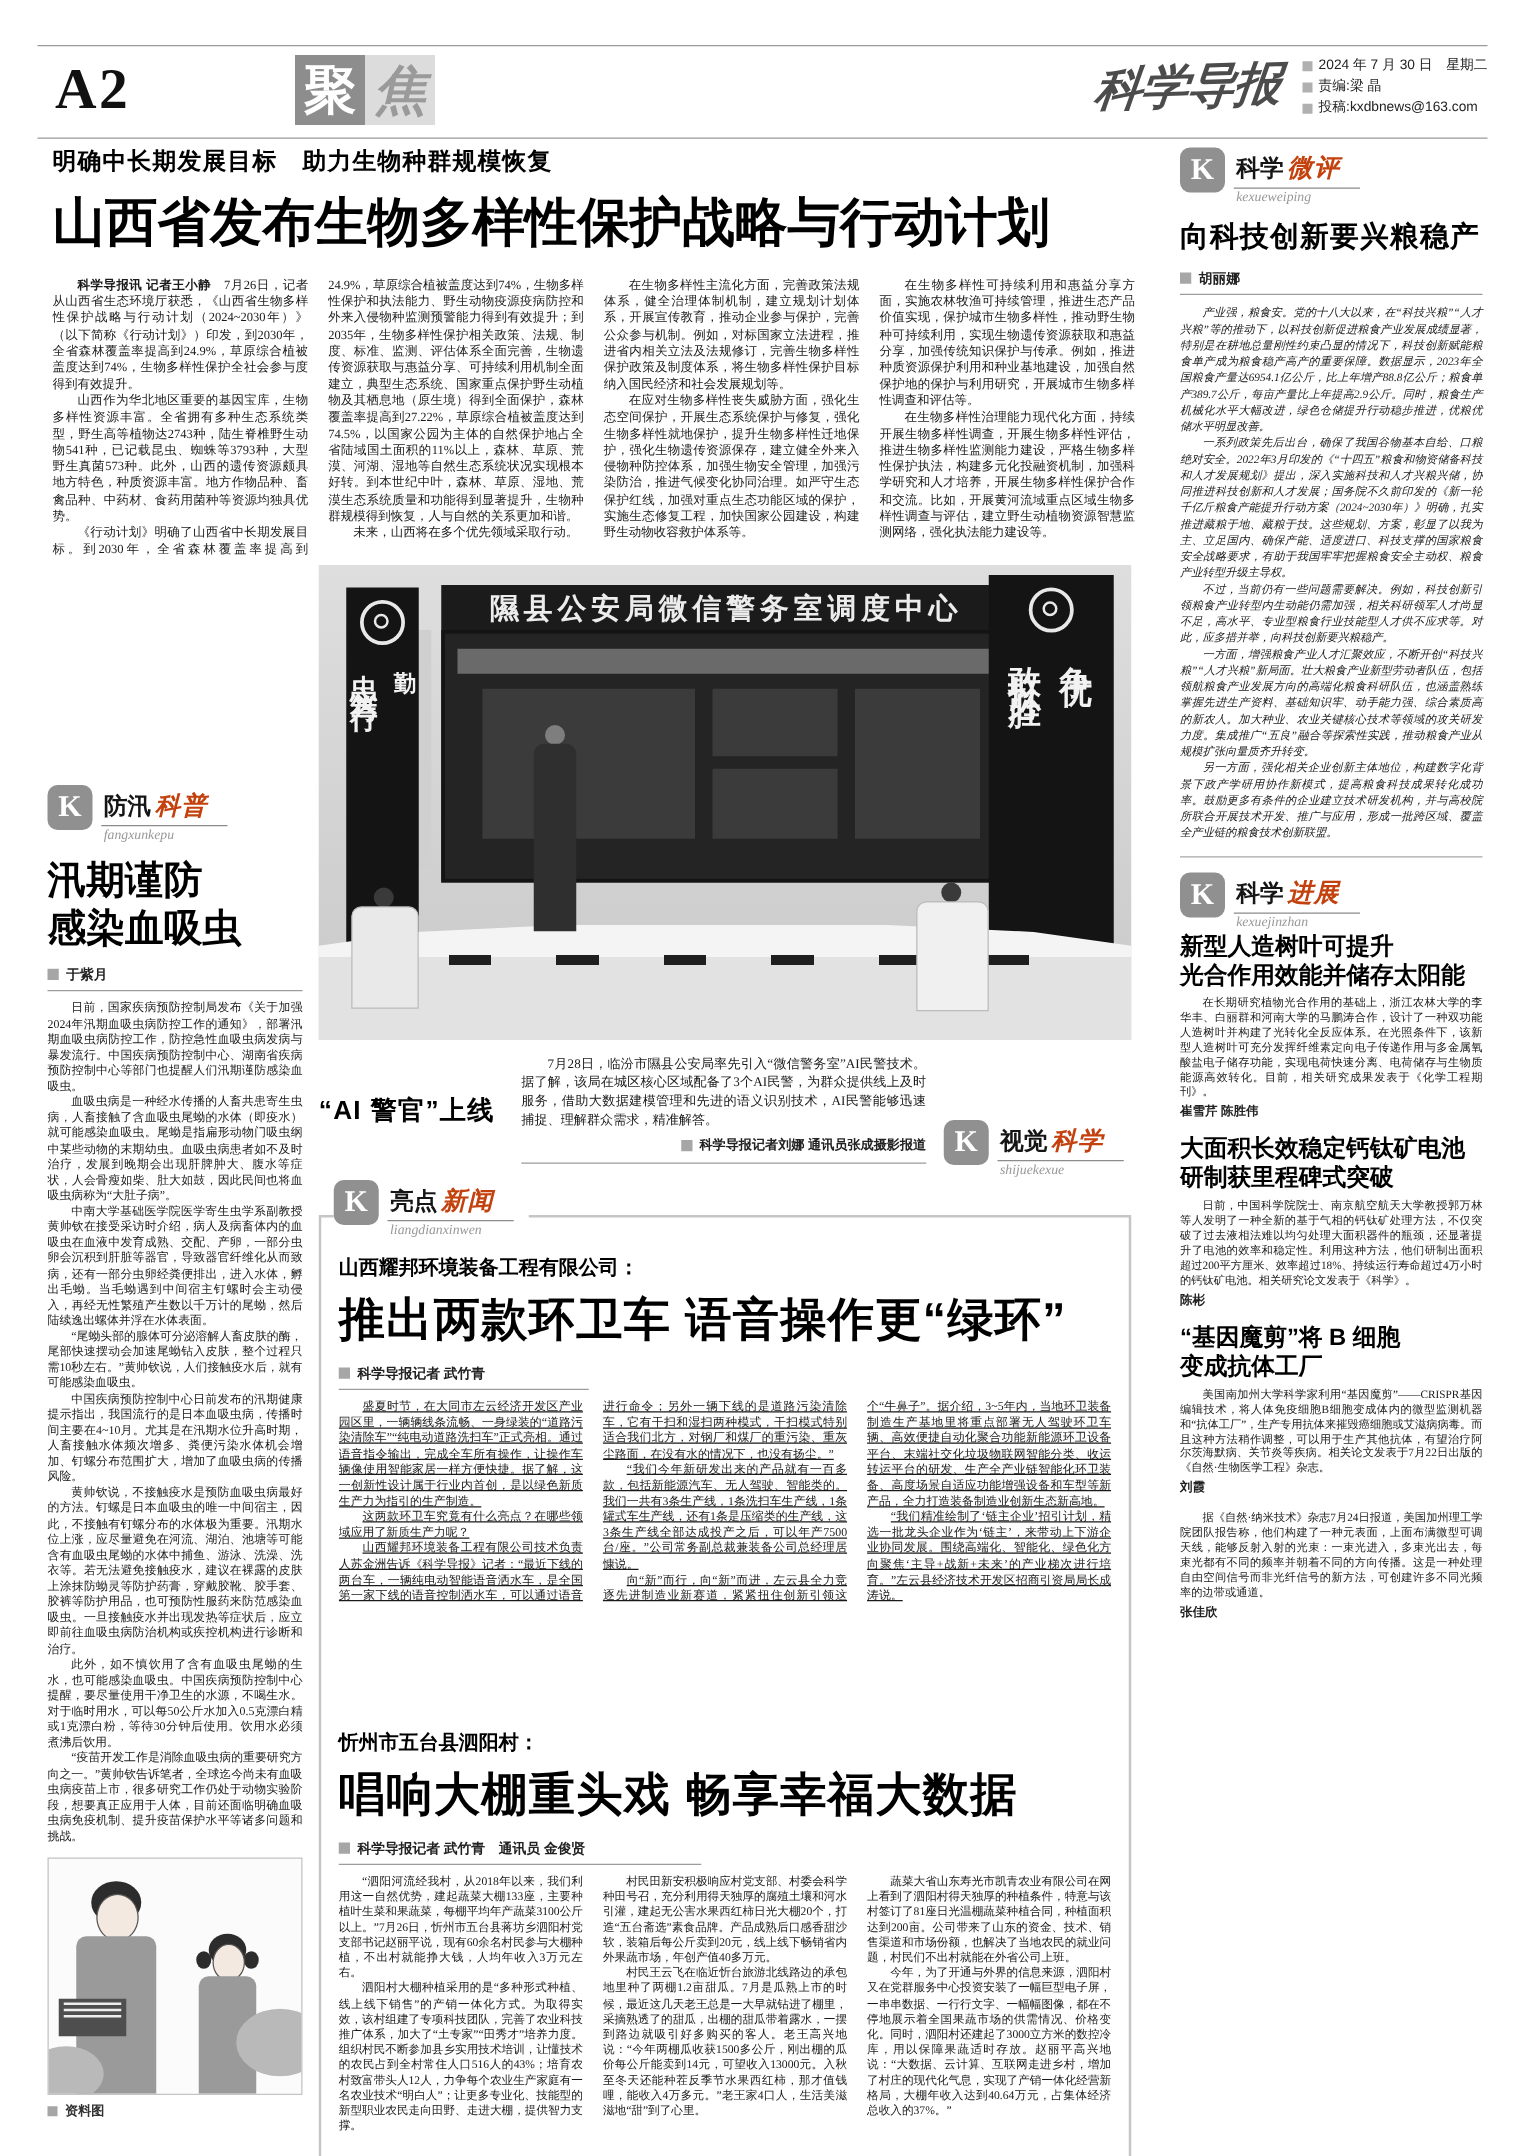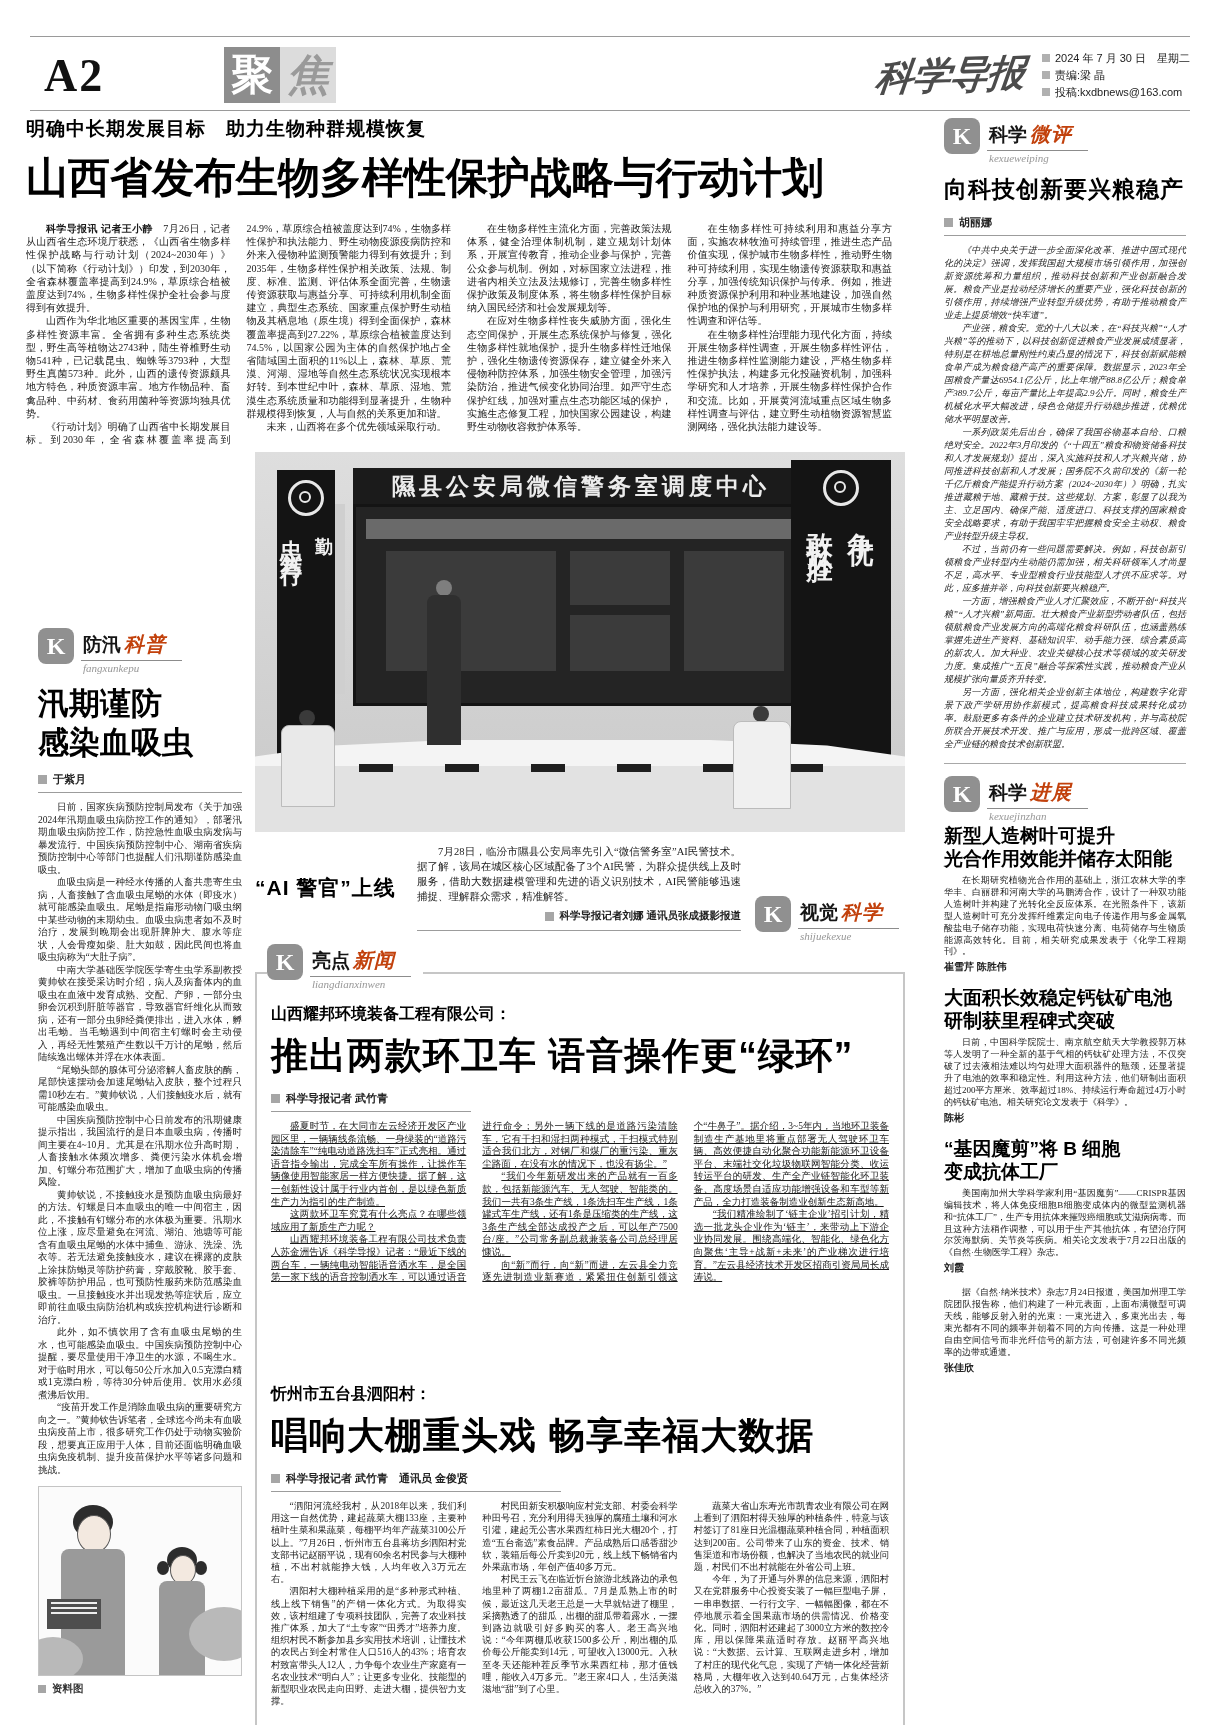--- a/index.html
+++ b/index.html
@@ -1,20 +1,20 @@
 <!DOCTYPE html>
 <html><head>
 <meta charset="utf-8">
 <style>
   html,body{margin:0;padding:0;background:#e8e8e8;}
   #page{position:relative;width:1220px;height:1725px;background:#fff;margin:0 auto;
         font-family:"Liberation Serif",serif;color:#1a1a1a;overflow:hidden;}
   .rule{position:absolute;left:30px;right:30px;height:1px;background:#9a9a9a;}
   
-  #hdr{position:absolute;left:30px;top:44px;width:1160px;height:62px;display:flex;align-items:center;}
+  #hdr{position:absolute;left:30px;top:44px;width:1160px;height:62px;display:flex;align-items:flex-start;gap:12px;}
   .edition{font:bold 46px "Liberation Serif",serif;color:#111;margin-left:14px;letter-spacing:2px;}
   .focus-badge{display:flex;margin-left:120px;}
   .focus-ch1{width:56px;height:56px;background:#8d8d8d;color:#fff;font:bold 42px "Liberation Sans",sans-serif;
              display:flex;align-items:center;justify-content:center;}
   .focus-ch2{width:56px;height:56px;background:#dcdcdc;color:#9a9a9a;font:bold italic 42px "Liberation Serif",serif;
              display:flex;align-items:center;justify-content:center;}
   .hdr-right{margin-left:auto;display:flex;align-items:center;gap:18px;}
   .masthead{font:bold italic 38px "Liberation Serif",serif;color:#4c4c4c;transform:skewX(-8deg) rotate(-2deg);
             letter-spacing:-1px;}
   .datebox{font:11px "Liberation Sans",sans-serif;color:#222;line-height:17px;}
@@ -30,21 +30,21 @@
   .k-icon{width:36px;height:36px;border-radius:8px;background:#909090;color:#fff;flex:none;
           font:bold 24px "Liberation Serif",serif;display:flex;align-items:center;justify-content:center;}
   .k-line1{display:flex;align-items:baseline;gap:3px;border-bottom:1px solid #8c8c8c;padding:3px 16px 2px 2px;}
   .k-bold{font:bold 19px "Liberation Sans",sans-serif;color:#151515;}
   .k-script{font:bold italic 20px "Liberation Serif",serif;color:#c2410c;letter-spacing:1px;}
   .k-pinyin{font:italic 11px "Liberation Serif",serif;color:#979797;margin-top:1px;padding-left:2px;}
   .byline{display:flex;align-items:center;gap:6px;font:bold 11px "Liberation Sans",sans-serif;color:#222;
           border-bottom:1px solid #9c9c9c;padding-bottom:5px;margin:10px 0 8px;}
   .byline .sq{width:9px;height:9px;background:#a6a6a6;flex:none;}
   
-  #main-art{position:absolute;left:26px;top:116px;width:866px;}
+  #main-art{position:absolute;left:42px;top:116px;width:866px;}
   #main-kicker{font-size:19px;letter-spacing:1px;}
   #main-headline{font-size:42px;letter-spacing:0px;margin-top:8px;white-space:nowrap;}
   #main-body{margin-top:16px;height:300px;font-size:10px;line-height:13.2px;}
   #main-body b{font-family:"Liberation Sans",sans-serif;}
   
   #left-col{position:absolute;left:38px;top:628px;width:204px;}
   #flood-headline{font-size:31px;line-height:39px;margin-top:10px;}
   #flood-body{font-size:9.5px;line-height:12.5px;}
   .cartoon{position:relative;margin-top:10px;height:188px;border:1px solid #c4c4c4;background:#fbfbfb;overflow:hidden;}
   .ct-head{position:absolute;border-radius:50%;background:#f3e9e0;border:1px solid #555;}
@@ -326,21 +326,20 @@
         </div>
         <div class="k-pinyin">kexueweiping</div>
       </div>
     </div>
     <h2 class="hl" id="wp-headline">向科技创新要兴粮稳产</h2>
     <div class="byline">
       <span class="sq"></span>
       <span>胡丽娜</span>
     </div>
     <div id="wp-body">
-        <p class="para">《中共中央关于进一步全面深化改革、推进中国式现代化的决定》强调，发挥我国超大规模市场引领作用，加强创新资源统筹和力量组织，推动科技创新和产业创新融合发展。粮食产业是拉动经济增长的重要产业，强化科技创新的引领作用，持续增强产业转型升级优势，有助于推动粮食产业走上提质增效“快车道”。</p>
         <p class="para">产业强，粮食安。党的十八大以来，在“科技兴粮”“人才兴粮”等的推动下，以科技创新促进粮食产业发展成绩显著，特别是在耕地总量刚性约束凸显的情况下，科技创新赋能粮食单产成为粮食稳产高产的重要保障。数据显示，2023年全国粮食产量达6954.1亿公斤，比上年增产88.8亿公斤；粮食单产389.7公斤，每亩产量比上年提高2.9公斤。同时，粮食生产机械化水平大幅改进，绿色仓储提升行动稳步推进，优粮优储水平明显改善。</p>
         <p class="para">一系列政策先后出台，确保了我国谷物基本自给、口粮绝对安全。2022年3月印发的《“十四五”粮食和物资储备科技和人才发展规划》提出，深入实施科技和人才兴粮兴储，协同推进科技创新和人才发展；国务院不久前印发的《新一轮千亿斤粮食产能提升行动方案（2024~2030年）》明确，扎实推进藏粮于地、藏粮于技。这些规划、方案，彰显了以我为主、立足国内、确保产能、适度进口、科技支撑的国家粮食安全战略要求，有助于我国牢牢把握粮食安全主动权、粮食产业转型升级主导权。</p>
         <p class="para">不过，当前仍有一些问题需要解决。例如，科技创新引领粮食产业转型内生动能仍需加强，相关科研领军人才尚显不足，高水平、专业型粮食行业技能型人才供不应求等。对此，应多措并举，向科技创新要兴粮稳产。</p>
         <p class="para">一方面，增强粮食产业人才汇聚效应，不断开创“科技兴粮”“人才兴粮”新局面。壮大粮食产业新型劳动者队伍，包括领航粮食产业发展方向的高端化粮食科研队伍，也涵盖熟练掌握先进生产资料、基础知识牢、动手能力强、综合素质高的新农人。加大种业、农业关键核心技术等领域的攻关研发力度。集成推广“五良”融合等探索性实践，推动粮食产业从规模扩张向量质齐升转变。</p>
         <p class="para">另一方面，强化相关企业创新主体地位，构建数字化背景下政产学研用协作新模式，提高粮食科技成果转化成功率。鼓励更多有条件的企业建立技术研发机构，并与高校院所联合开展技术开发、推广与应用，形成一批跨区域、覆盖全产业链的粮食技术创新联盟。</p>
       </div>
 
     <div class="divider"></div>
 
     <div class="k-badge">

